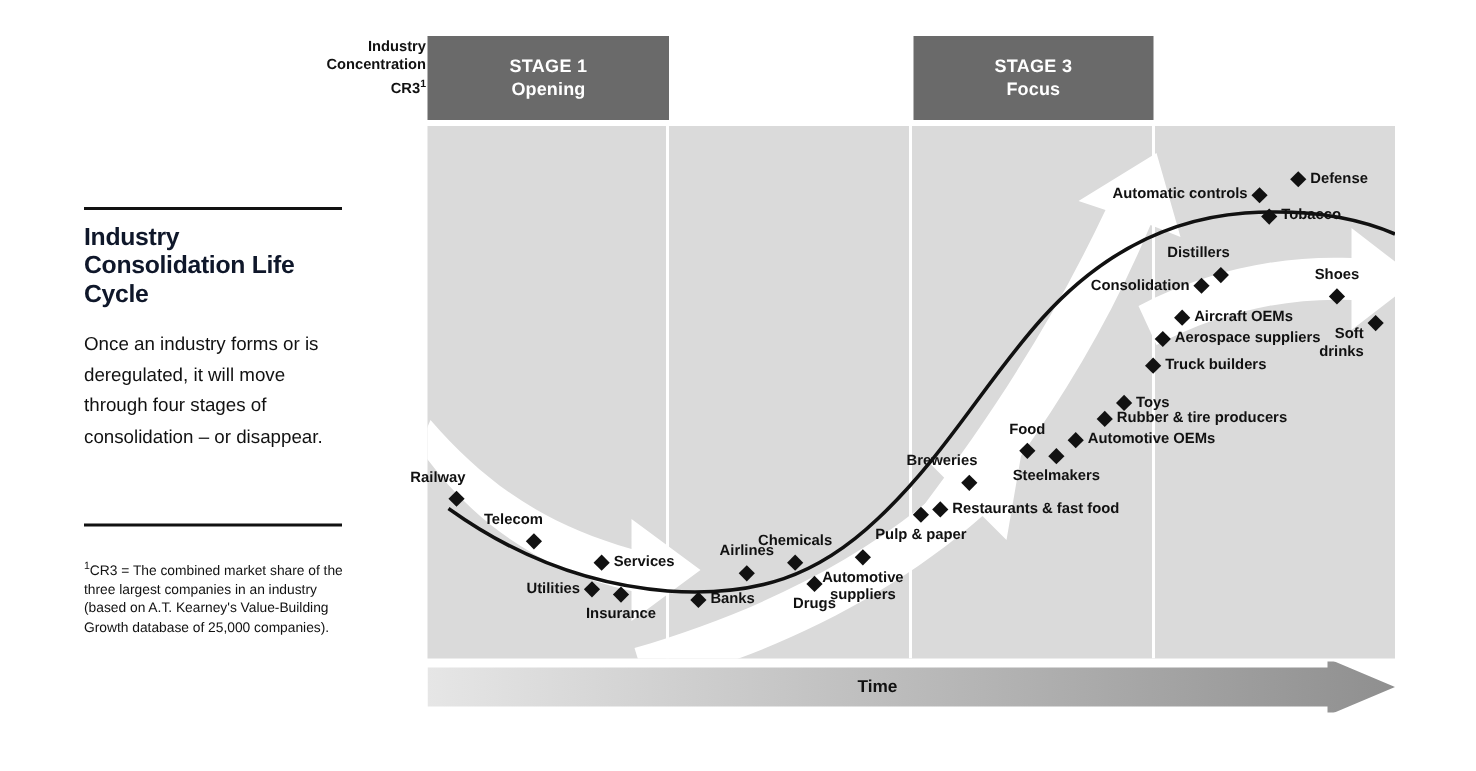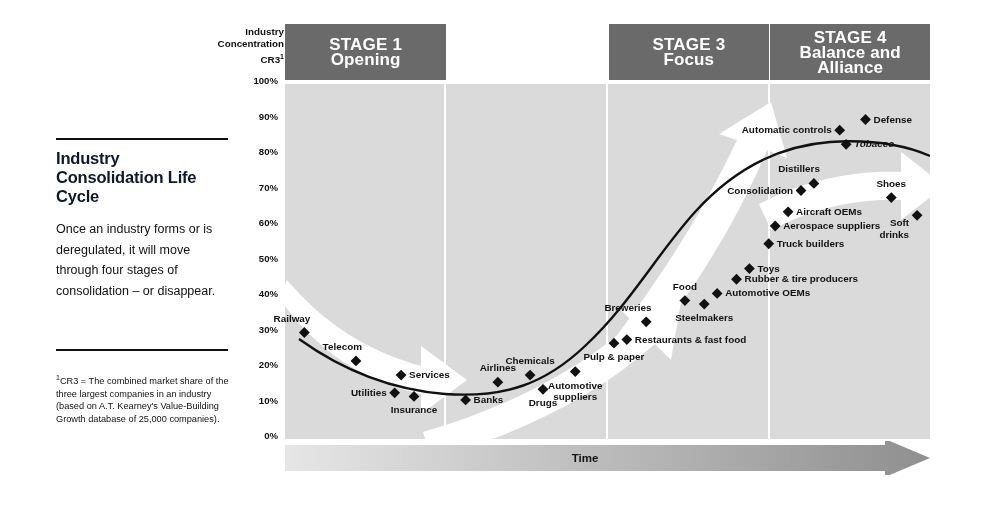--- a/index.html
+++ b/index.html
@@ -22,21 +22,21 @@
 
   
   .yticks{position:absolute;left:228px;top:80px;width:56px;height:360px;}
   .ytick{position:absolute;right:6px;font-size:9.6px;font-weight:bold;color:#111;
          transform:translateY(-50%);white-space:nowrap;}
 
   
   .stages{position:absolute;left:285px;top:24px;width:645px;height:56px;}
   .stage{position:absolute;top:0;height:56px;background:#6a6a6a;
          display:flex;flex-direction:column;align-items:center;justify-content:center;
-         color:#fff;font-size:17px;font-weight:bold;line-height:15px;text-align:center;}
+         color:#fff;font-size:12px;font-weight:bold;line-height:15px;text-align:center;}
   .stage .s-num{letter-spacing:0.2px;}
   .stage .s-name{letter-spacing:0.1px;}
 
   
   .plot{position:absolute;left:285px;top:84px;width:645px;height:355px;background:#dadada;}
   .svgwrap{position:absolute;left:0;top:0;width:645px;height:355px;}
 
   
   .timearrow{position:absolute;left:285px;top:441px;width:645px;height:34px;}
   .timelabel{position:absolute;left:285px;top:441px;width:600px;height:34px;
@@ -61,46 +61,29 @@
 Life Cycle</div>
     <div class="deck">Once an industry forms or is deregulated, it will move through four stages of consolidation – or disappear.</div>
   </div>
   <div class="rule2"></div>
   <div class="foot"><sup>1</sup><span>CR3 = The combined market share of the three largest companies in an industry (based on A.T. Kearney's Value-Building Growth database of 25,000 companies).</span></div>
 
   <div class="ytitle"><span>Industry
 Concentration
 CR3</span><sup>1</sup></div>
 
-  <div class="yticks" id="yticks">
-      <div class="ytick" style="top: 0px;">100%</div>
-      <div class="ytick" style="top: 35.5px;">90%</div>
-      <div class="ytick" style="top: 71px;">80%</div>
-      <div class="ytick" style="top: 106.5px;">70%</div>
-      <div class="ytick" style="top: 142px;">60%</div>
-      <div class="ytick" style="top: 177.5px;">50%</div>
-      <div class="ytick" style="top: 213px;">40%</div>
-      <div class="ytick" style="top: 248.5px;">30%</div>
-      <div class="ytick" style="top: 284px;">20%</div>
-      <div class="ytick" style="top: 319.5px;">10%</div>
-      <div class="ytick" style="top: 355px;">0%</div>
-    </div>
 
   <div class="stages" id="stages">
       <div class="stage" style="left: 0px; width: 161.25px;">
         <div class="s-num">STAGE 1</div>
         <div class="s-name">Opening</div>
       </div>
       <div class="stage" style="left: 324px; width: 159.75px;">
         <div class="s-num">STAGE 3</div>
         <div class="s-name">Focus</div>
-      </div>
-      <div class="stage" style="left: 485.25px; width: 159.75px;">
-        <div class="s-num">STAGE 4</div>
-        <div class="s-name">Balance and Alliance</div>
       </div>
     </div>
 
   <div class="plot">
     <svg class="svgwrap" viewBox="0 0 645 355" preserveAspectRatio="none">
       <defs>
         <clipPath id="plotclip">
             <rect x="0" y="0" width="645" height="355"></rect>
           </clipPath>
       </defs>
@@ -172,21 +155,21 @@
         <div class="pt-label" style="left: 440.15px; top: 203.45px;">Automotive OEMs</div>
         <div class="pt-label" style="left: 459.5px; top: 189.25px;">Rubber &amp; tire producers</div>
         <div class="pt-label" style="left: 472.4px; top: 178.6px;">Toys</div>
         <div class="pt-label" style="left: 491.75px; top: 153.75px;">Truck builders</div>
         <div class="pt-label" style="left: 498.2px; top: 136px;">Aerospace suppliers</div>
         <div class="pt-label" style="left: 511.1px; top: 121.8px;">Aircraft OEMs</div>
         <div class="pt-label r" style="right: 137px; top: 100.5px;">Consolidation</div>
         <div class="pt-label r" style="right: 110.1px; top: 79.4px;">Distillers</div>
         <div class="pt-label r" style="right: 98.3px; top: 40.15px;">Automatic controls</div>
         <div class="pt-label" style="left: 588.5px; top: 29.5px;">Defense</div>
-        <div class="pt-label" style="left: 569.15px; top: 54.35px; font-style: italic;">Tobacco</div>
+        <div class="pt-label" style="left: 569.15px; top: 54.35px;">Tobacco</div>
         <div class="pt-label c" style="left: 551.3px; width: 110px; top: 93.6px;">Shoes</div>
         <div class="pt-label r" style="right: 20.9px; top: 133.35px;">Soft
 drinks</div>
       </div>
   </div>
 
   <svg class="timearrow" viewBox="0 0 645 34" preserveAspectRatio="none">
     <defs>
       <linearGradient id="timegrad" x1="0" y1="0" x2="1" y2="0">
         <stop offset="0%" stop-color="#e6e6e6"></stop>

